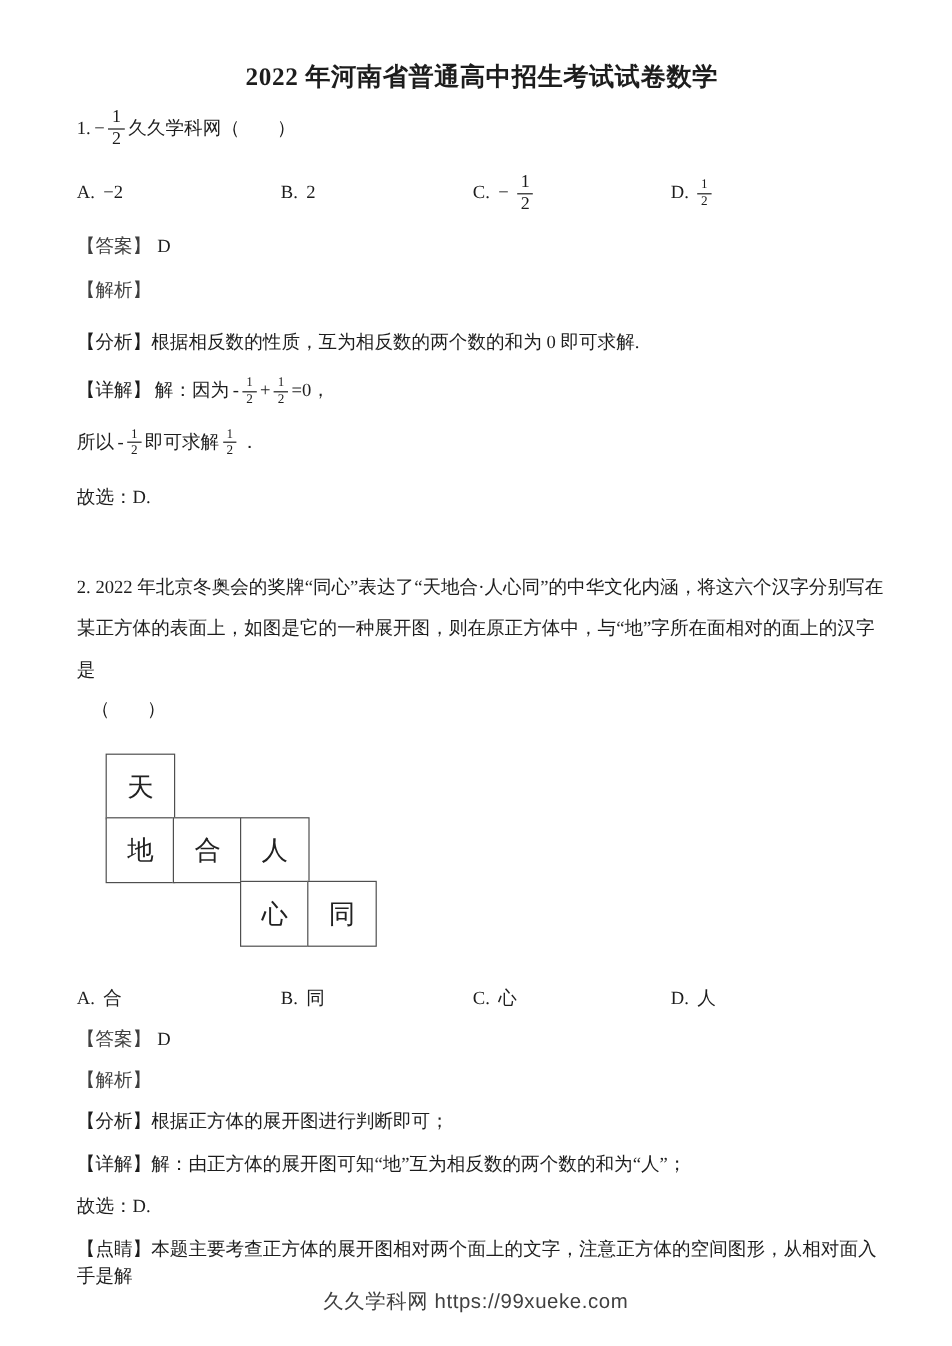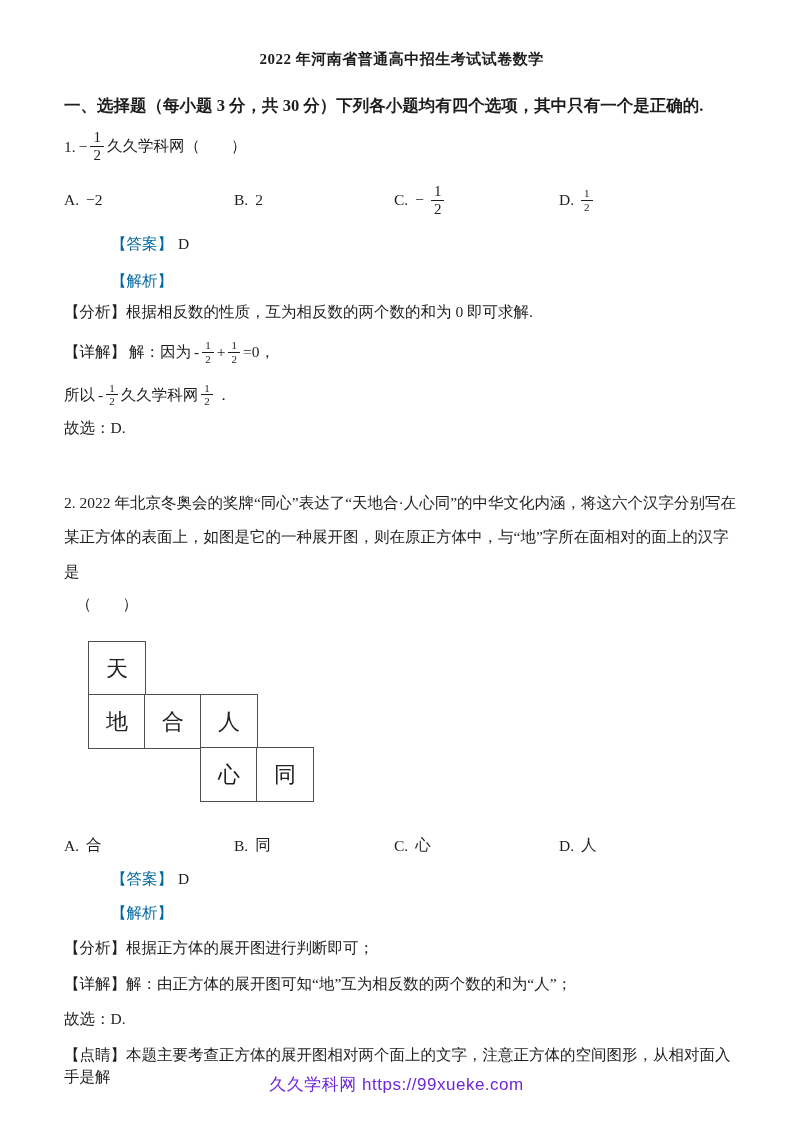--- a/index.html
+++ b/index.html
@@ -4,39 +4,39 @@
 <style>
   * { margin:0; padding:0; box-sizing:border-box; }
   html,body { background:#ffffff; }
   .page {
     width:793px; height:1122px; position:relative; background:#ffffff;
     font-family:"Liberation Serif","DejaVu Serif",serif;
     color:#1d1d1d; overflow:hidden; margin:0 auto;
   }
   .content { padding:50px 54px 0 64px; }
 
-  .doc-title { text-align:center; font-size:15px; font-weight:700; letter-spacing:.5px; }
+  .doc-title { text-align:center; font-size:21px; font-weight:700; letter-spacing:.5px; }
   .section-heading { margin-top:26px; font-size:16.5px; font-weight:700; }
 
   .stem-line { margin-top:12px; font-size:15.5px; display:flex; align-items:center; gap:3px; }
 
   
   .frac { display:inline-block; text-align:center; vertical-align:middle; line-height:1.15; }
   .frac .fnum { display:block; padding:0 3px; border-bottom:1px solid #1d1d1d; }
   .frac .fden { display:block; padding:0 3px; }
   .frac.big   { font-size:15px; }
   .frac.small { font-size:11px; }
   .fsign { font-size:15.5px; }
 
   .options-row { display:grid; grid-template-columns:170px 160px 165px 1fr;
                  align-items:center; font-size:15.5px; margin-top:18px; }
   .opt { display:flex; align-items:center; gap:7px; }
 
-  .tag-blue { color:#0369a1;margin-left:47px; }
-  .para { font-size:15.5px; margin-top:9px; line-height:1.45; }
+  .tag-blue { color:#404040; }
+  .para { font-size:15.5px; margin-top:22px; line-height:1.45; }
   .para.tall { display:flex; align-items:center; gap:3px; margin-top:16px; }
   .ans-line { margin-top:16px; font-size:15.5px; }
   .ans-value { margin-left:5px; }
 
   .q2-block { margin-top:46px; }
   .q2-stem { font-size:15.5px; line-height:2.25;margin-top:40px; }
   .q2-brackets { font-size:15.5px; margin:4px 0 0 12px; }
 
   
   .cube-net { position:relative; width:232px; height:166px; margin:26px 0 4px 24px; }
@@ -52,32 +52,31 @@
   .pos-r1c2 { left:112px;top:53px; }
   .pos-r2c2 { left:112px;top:106px;}
   .pos-r2c3 { left:168px;top:106px;}
 
   .q2-options { margin-top:28px; }
   .q2-expl .para, .q2-expl .ans-line { margin-top:13px; }
 
   .footer {
     position:absolute; bottom:26px; left:0; width:100%;
     text-align:center; font-family:"Liberation Sans","DejaVu Sans",sans-serif;
-    font-size:17px; color:#6d28d9; letter-spacing:.5px;
+    font-size:17px; color:#404040; letter-spacing:.5px;
   }
 </style>
 </head>
 <body>
 
 <div class="page">
   <div class="content">
 
     <div class="doc-title">2022 年河南省普通高中招生考试试卷数学</div>
 
-    <div class="section-heading">一、选择题（每小题 3 分，共 30 分）下列各小题均有四个选项，其中只有一个是正确的.</div>
 
     <div>
       <div class="stem-line">
         <span>1.</span>
         <span class="fsign">−</span>
         <span class="frac big">
           <span class="fnum">1</span>
           <span class="fden">2</span>
         </span>
         <span>久久学科网（　　）</span>
@@ -137,21 +136,21 @@
         <span>=0，</span>
       </div>
 
       <div class="para tall">
         <span>所以</span>
         <span>-</span>
         <span class="frac small">
           <span class="fnum">1</span>
           <span class="fden">2</span>
         </span>
-        <span>久久学科网</span>
+        <span>即可求解</span>
         <span class="frac small">
           <span class="fnum">1</span>
           <span class="fden">2</span>
         </span>
         <span>．</span>
       </div>
 
       <div class="para">故选：D.</div>
 
     </div>

